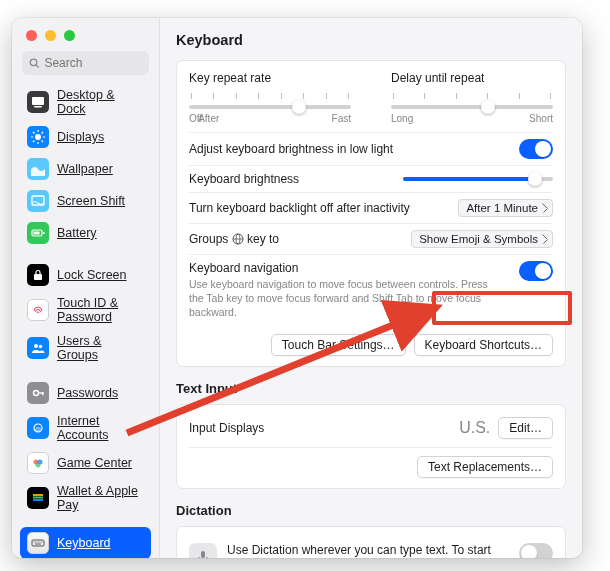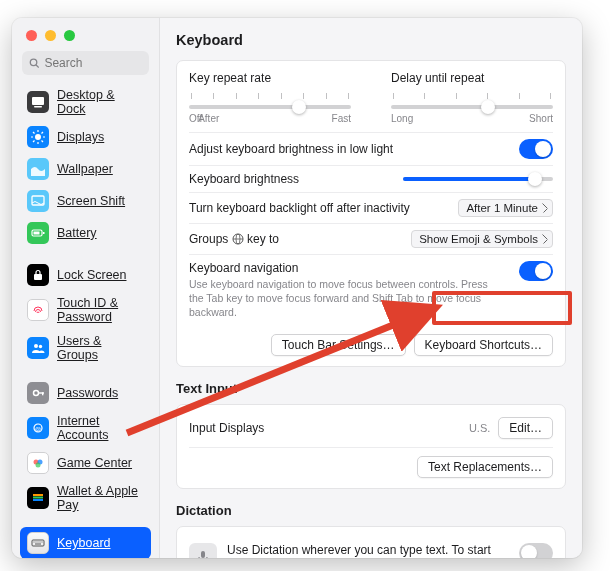--- a/index.html
+++ b/index.html
@@ -434,21 +434,21 @@
         <div class="btn">Touch Bar Settings…</div>
         <div class="btn" id="shortcuts-btn">Keyboard Shortcuts…</div>
       </div>
     </div>
 
     <div class="sect-title">Text Input</div>
     <div class="card">
       <div class="row" style="padding-top:2px">
         <span class="lbl">Input Displays</span>
         <div style="display:flex; align-items:center; gap:8px;">
-          <span style="color:#86868b; font-size:11px;">U.S.</span>
+          <span style="color:#86868b; font-size:16px;">U.S.</span>
           <div class="btn">Edit…</div>
         </div>
       </div>
       <div class="btn-row" style="border-top:1px solid #ececee; margin-top:2px;">
         <div class="btn">Text Replacements…</div>
       </div>
     </div>
 
     <div class="sect-title">Dictation</div>
     <div class="card" style="margin-bottom:4px;">

